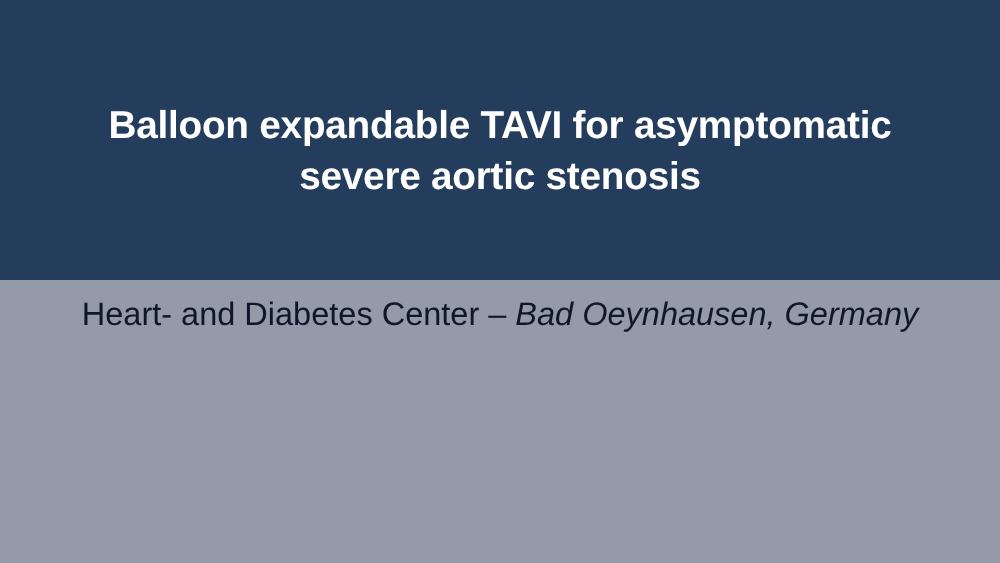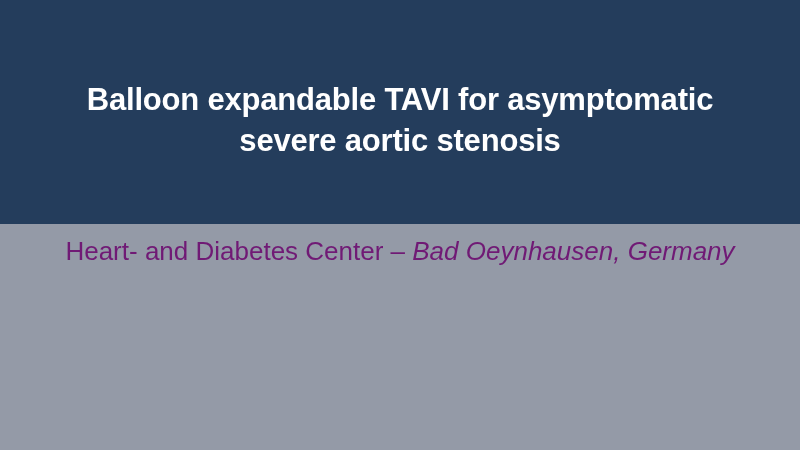--- a/index.html
+++ b/index.html
@@ -57,21 +57,21 @@
     width: 800px;
     height: 226px;
     background: #949aa7;
   }
 
   .subtitle-text {
     position: absolute;
     left: 50px;
     top: 8px;
     width: 700px;
-    color: #701a75;
+    color: #0f172a;
     font-family: "Liberation Sans", sans-serif;
     font-weight: normal;
     font-size: 26px;
     line-height: 38px;
     text-align: center;
     margin: 0;
   }
 
   .subtitle-italic {
     font-style: italic;

